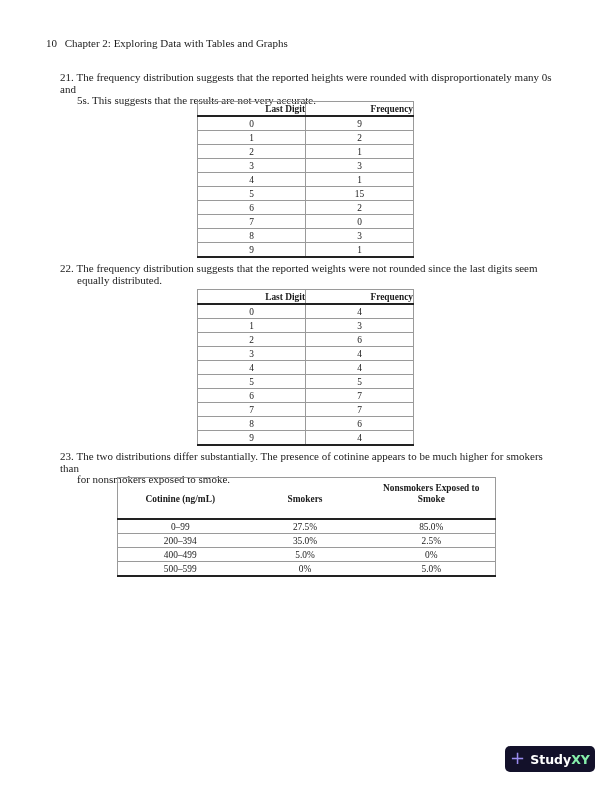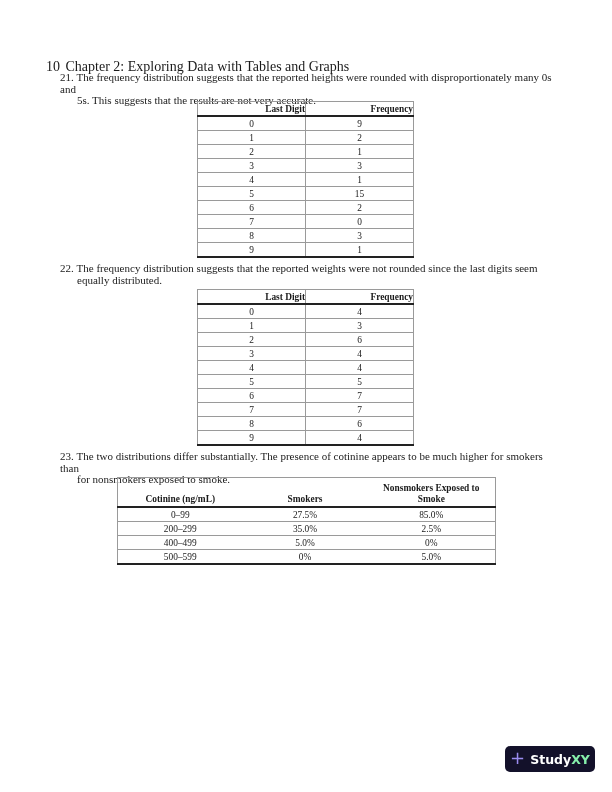--- a/index.html
+++ b/index.html
@@ -1,36 +1,36 @@
 <!DOCTYPE html>
 <html><head>
   <meta charset="utf-8">
   <style>
     html, body { margin: 0; padding: 0; }
     body {
       width: 612px; height: 792px; background: #ffffff; position: relative; overflow: hidden;
       font-family: "Liberation Serif", serif; color: #1a1a1a;
     }
     .abs { position: absolute; }
-    .header { left: 46px; top: 59px; font-size: 14px; }
+    .header { left: 46px; top: 37px; font-size: 11px; }
     .header .pgnum { display: inline-block; width: 16px; }
     .para { font-size: 11px; line-height: 11.5px; }
     .para .num { display: inline-block; width: 14px; }
     .para .cont { padding-left: 17px; display: block; }
     table { border-collapse: collapse; font-size: 9.4px; }
     table td, table th { text-align: center; padding: 0; }
     .tbl-sm { border: 1px solid #9a9a9a; border-bottom: 2px solid #222; }
     .tbl-sm th { font-weight: bold; height: 13px; border-bottom: 2px solid #222; border-right: 1px solid #9a9a9a; text-align: right; }
     .tbl-sm td { height: 13px; border-top: 1px solid #9a9a9a; border-right: 1px solid #9a9a9a; }
     .tbl-sm tr td:last-child, .tbl-sm tr th:last-child { border-right: none; }
     .tbl-sm tbody tr:first-child td { border-top: none; }
     .tbl-sm col.c1 { width: 108px; }
     .tbl-sm col.c2 { width: 108px; }
     .tbl-lg { border: 1px solid #9a9a9a; border-bottom: 2px solid #222; }
-    .tbl-lg th { font-weight: bold; height: 26px; vertical-align: bottom; padding-bottom: 2px; border-bottom: 2px solid #222; line-height: 10.5px; }
+    .tbl-lg th { font-weight: bold; height: 26px; vertical-align: bottom; padding-bottom: 14px; border-bottom: 2px solid #222; line-height: 10.5px; }
     .tbl-lg td { height: 13px; border-top: 1px solid #9a9a9a; }
     .tbl-lg tbody tr:first-child td { border-top: none; }
     .tbl-lg col.c1 { width: 125px; }
     .tbl-lg col.c2 { width: 125px; }
     .tbl-lg col.c3 { width: 128px; }
     .badge {
       left: 505px; top: 746px; width: 90px; height: 26px; background: #13112a; border-radius: 5px;
       display: flex; align-items: center; justify-content: center; gap: 5px;
       font-family: "DejaVu Sans", sans-serif; font-weight: bold; font-size: 12.5px; color: #ffffff;
     }
@@ -186,21 +186,21 @@
       </th>
     </tr>
   </thead>
   <tbody id="t23">
       <tr>
         <td>0–99</td>
         <td>27.5%</td>
         <td>85.0%</td>
       </tr>
       <tr>
-        <td>200–299</td>
+        <td>200–394</td>
         <td>35.0%</td>
         <td>2.5%</td>
       </tr>
       <tr>
         <td>400–499</td>
         <td>5.0%</td>
         <td>0%</td>
       </tr>
       <tr>
         <td>500–599</td>

